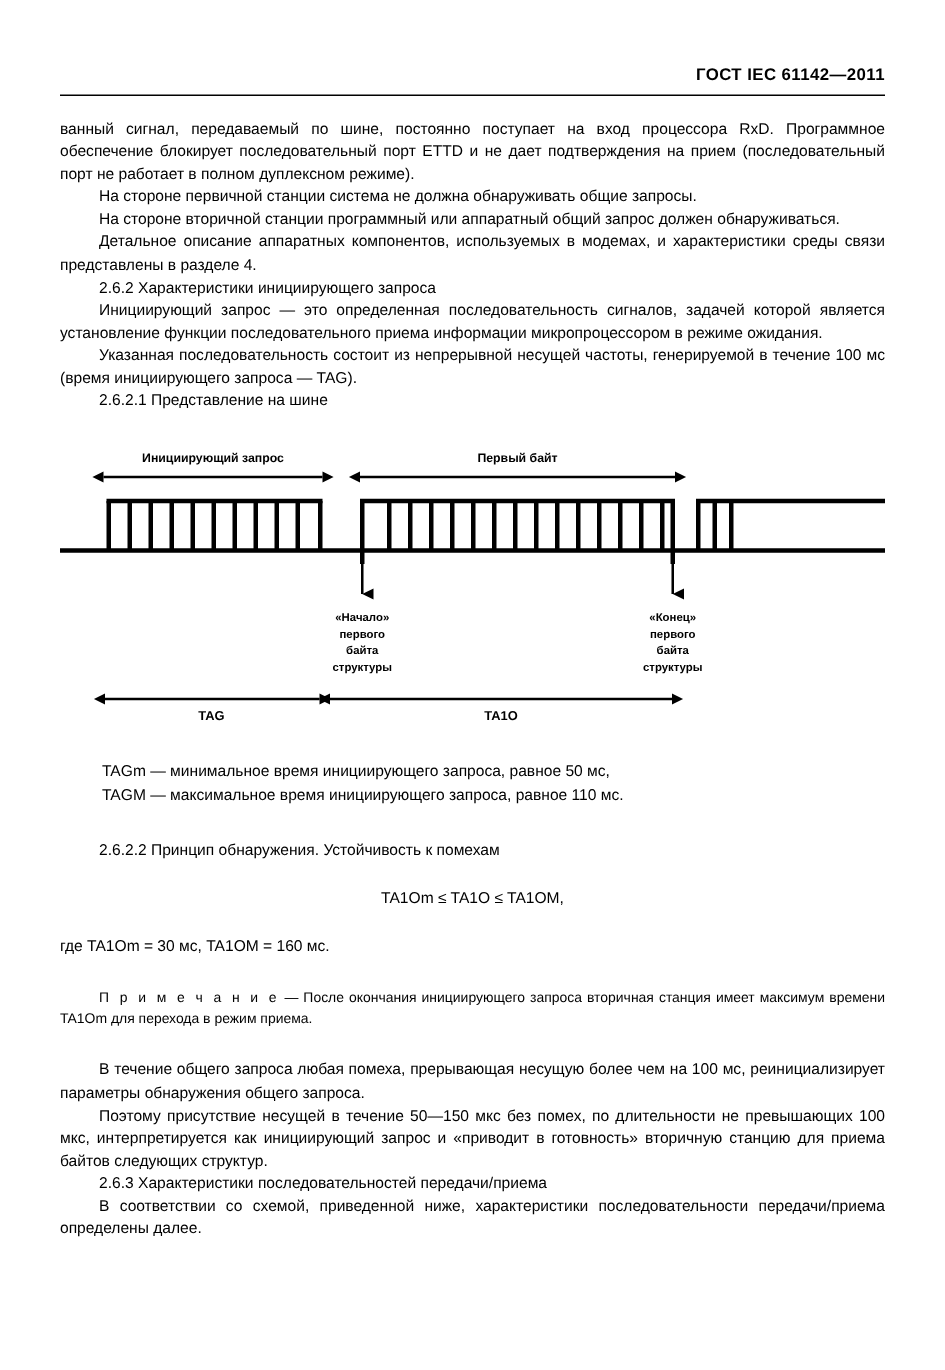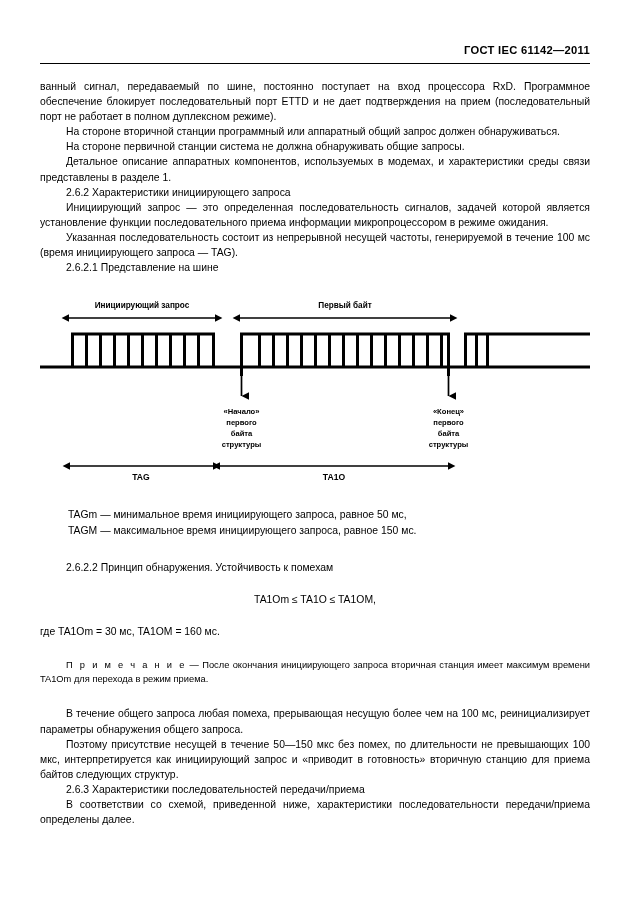--- a/index.html
+++ b/index.html
@@ -118,23 +118,23 @@
 </head>
 <body>
 
 <div class="page">
 
   <div class="header">ГОСТ IEC 61142—2011</div>
   <div class="header-rule"></div>
 
   <div class="content">
     <p>ванный сигнал, передаваемый по шине, постоянно поступает на вход процессора RxD.  Программное обеспечение блокирует последовательный порт ETTD и не дает подтверждения на прием (последовательный порт не работает в полном дуплексном режиме).</p>
+    <p class="indent">На стороне первичной станции система не должна обнаруживать общие запросы.</p>
     <p class="indent">На стороне вторичной станции программный или аппаратный общий запрос должен обнаруживаться.</p>
-    <p class="indent">На стороне первичной станции система не должна обнаруживать общие запросы.</p>
-    <p class="indent">Детальное описание аппаратных компонентов, используемых в  модемах, и характеристики среды связи  представлены в разделе 1.</p>
+    <p class="indent">Детальное описание аппаратных компонентов, используемых в  модемах, и характеристики среды связи  представлены в разделе 4.</p>
     <p class="h3">2.6.2 Характеристики инициирующего запроса</p>
     <p class="indent">Инициирующий   запрос — это определенная последовательность сигналов,  задачей которой является установление функции последовательного приема информации микропроцессором в режиме ожидания.</p>
     <p class="indent">Указанная последовательность состоит из  непрерывной несущей частоты, генерируемой в  течение 100 мс (время инициирующего запроса — TAG).</p>
     <p class="h3" style="font-weight:normal">2.6.2.1  Представление на шине</p>
   </div>
 
   <div class="figure">
     <svg width="550" height="200" viewBox="0 0 550 200">
       <defs>
         <marker id="arrL" markerWidth="9" markerHeight="9" refX="8" refY="4.5" orient="auto" markerUnits="userSpaceOnUse">
@@ -221,21 +221,21 @@
       <line x1="30" y1="170" x2="173" y2="170" stroke="#000" stroke-width="1.7" marker-start="url(#arrL)" marker-end="url(#arrR)"></line>
       <line x1="180" y1="170" x2="408" y2="170" stroke="#000" stroke-width="1.7" marker-start="url(#arrL)" marker-end="url(#arrR)"></line>
 
       <text x="101" y="184" font-family="'Liberation Sans',sans-serif" font-size="8.6" font-weight="bold" text-anchor="middle">TAG</text>
       <text x="294" y="184" font-family="'Liberation Sans',sans-serif" font-size="8.6" font-weight="bold" text-anchor="middle">TA1O</text>
     </svg>
   </div>
 
   <div class="defs">
     <div>TAGm  — минимальное время инициирующего запроса, равное 50 мс,</div>
-    <div>TAGM — максимальное время инициирующего запроса, равное 150 мс.</div>
+    <div>TAGM — максимальное время инициирующего запроса, равное 110 мс.</div>
   </div>
 
   <div class="lower">
     <p class="h3" style="font-weight:normal">2.6.2.2  Принцип обнаружения.  Устойчивость к  помехам</p>
     <div class="spacer-17"></div>
     <p class="formula">TA1Om ≤ TA1O ≤ TA1OM,</p>
     <div class="spacer-17"></div>
     <p class="nojust">где TA1Om  = 30 мс, TA1OM = 160  мс.</p>
     <div class="spacer-20"></div>
     <p class="note"><span class="note-lead">П р и м е ч а н и е</span><span> — После окончания инициирующего запроса вторичная станция имеет максимум времени TA1Om  для  перехода в режим приема.</span></p>

